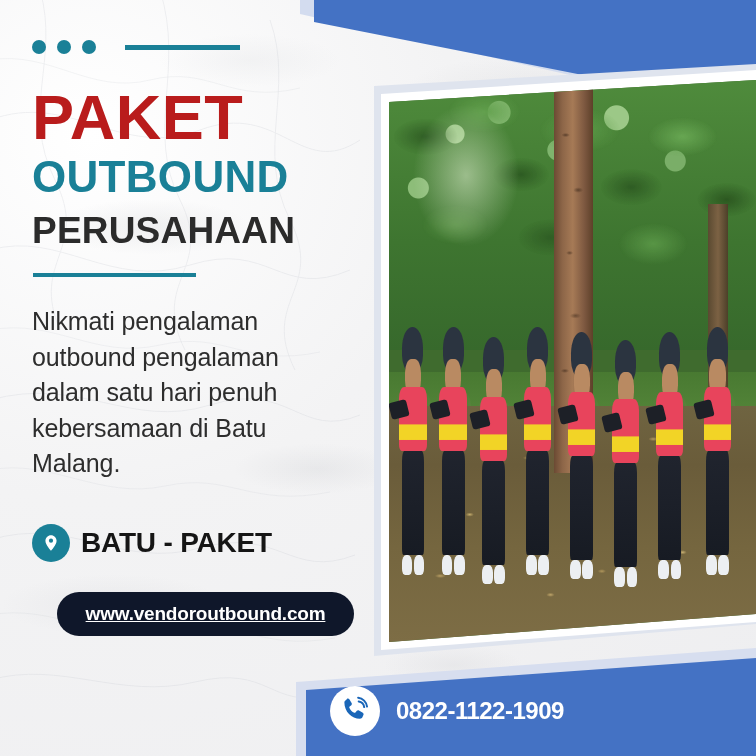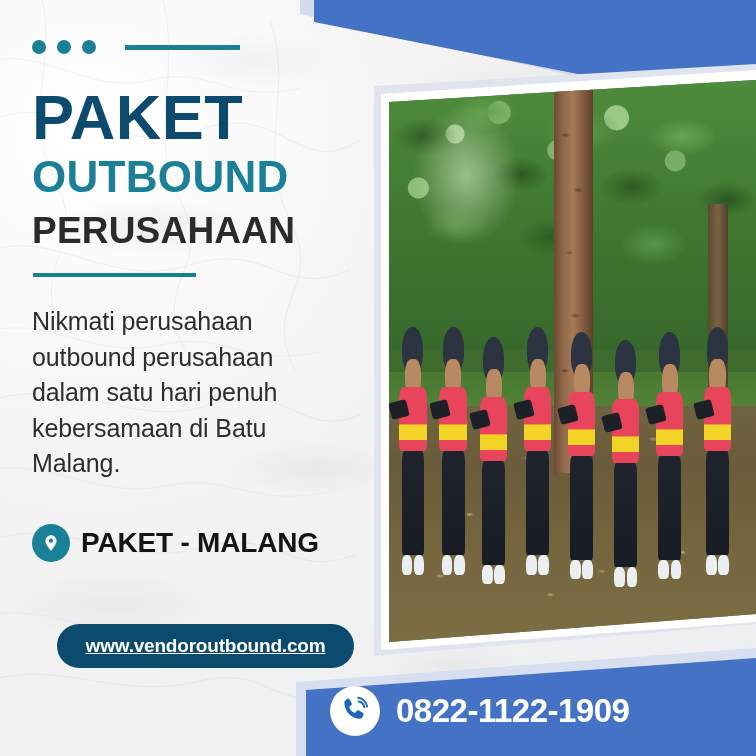--- a/index.html
+++ b/index.html
@@ -218,40 +218,40 @@
     display:flex; align-items:center; gap:16px;
     z-index:7;
   }
   .phone-icon {
     width:50px; height:50px; flex:0 0 50px;
     border-radius:50%;
     background:#ffffff;
     display:flex; align-items:center; justify-content:center;
   }
   .phone-number {
-    font-size:33px; font-weight:bold; color:#ffffff;
+    font-size:24px; font-weight:bold; color:#ffffff;
     letter-spacing:-.5px; white-space:nowrap;
   }
 
   
   .left-col {
     position:absolute;
     left:32px; top:0; width:320px; height:756px;
     z-index:5;
   }
   .deco-row {
     position:absolute; left:0; top:40px;
     display:flex; align-items:center; gap:11px;
   }
   .deco-dot { width:14px; height:14px; border-radius:50%; background:#1a8097; }
   .deco-line { width:115px; height:5px; background:#1a8097; margin-left:18px; }
 
   .title-paket {
     position:absolute; left:0; top:86px;
-    font-size:63px; font-weight:bold; color:#0c4a6e;
+    font-size:63px; font-weight:bold; color:#b91c1c;
     letter-spacing:.5px; line-height:1;
   }
   .title-outbound {
     position:absolute; left:0; top:155px;
     font-size:44px; font-weight:bold; color:#1a8097;
     letter-spacing:.3px; line-height:1;
   }
   .title-perusahaan {
     position:absolute; left:0; top:212px;
     font-size:37px; font-weight:bold; color:#2b2b2b;
@@ -278,26 +278,25 @@
     flex:0 0 38px;
   }
   .loc-text {
     font-size:28px; font-weight:bold; color:#151515;
     letter-spacing:-.2px;
   }
 
   .site-btn {
     position:absolute; left:25px; top:592px;
     width:297px; height:44px;
-    background:#0c4a6e;
+    background:#0f172a;
     border-radius:22px;
     display:flex; align-items:center; justify-content:center;
     color:#ffffff; font-size:19px; font-weight:bold;
     letter-spacing:-.2px;
-    margin-top:32px;
   }
 </style>
 </head>
 <body>
 
 <div id="poster">
 
   <div class="bg-base"></div>
   <div class="bg-grain"></div>
   <svg class="bg-veins" viewBox="0 0 756 756" preserveAspectRatio="none">
@@ -430,30 +429,30 @@
       <span class="deco-dot"></span>
       <span class="deco-dot"></span>
       <span class="deco-line"></span>
     </div>
 
     <div class="title-paket">PAKET</div>
     <div class="title-outbound">OUTBOUND</div>
     <div class="title-perusahaan">PERUSAHAAN</div>
     <div class="rule"></div>
 
-    <div class="desc">Nikmati perusahaan outbound perusahaan dalam satu hari penuh kebersamaan di Batu Malang.</div>
+    <div class="desc">Nikmati pengalaman outbound pengalaman dalam satu hari penuh kebersamaan di Batu Malang.</div>
 
     <div class="loc-row">
       <span class="loc-pin">
         <svg width="20" height="20" viewBox="0 0 24 24" aria-hidden="true">
           <path d="M12 2.6c-3.7 0-6.7 3-6.7 6.7 0 5 6.7 12.1 6.7 12.1s6.7-7.1 6.7-12.1c0-3.7-3-6.7-6.7-6.7z" fill="#ffffff"></path>
           <circle cx="12" cy="9.2" r="2.5" fill="#1a8097"></circle>
         </svg>
       </span>
-      <span class="loc-text">PAKET - MALANG</span>
+      <span class="loc-text">BATU - PAKET</span>
     </div>
 
     <a class="site-btn" href="#">www.vendoroutbound.com</a>
   </div>
 
   <div class="footer-shadow"></div>
   <div class="footer-bar"></div>
   <div class="footer-content">
     <span class="phone-icon">
       <svg width="34" height="34" viewBox="0 0 24 24" aria-hidden="true">

